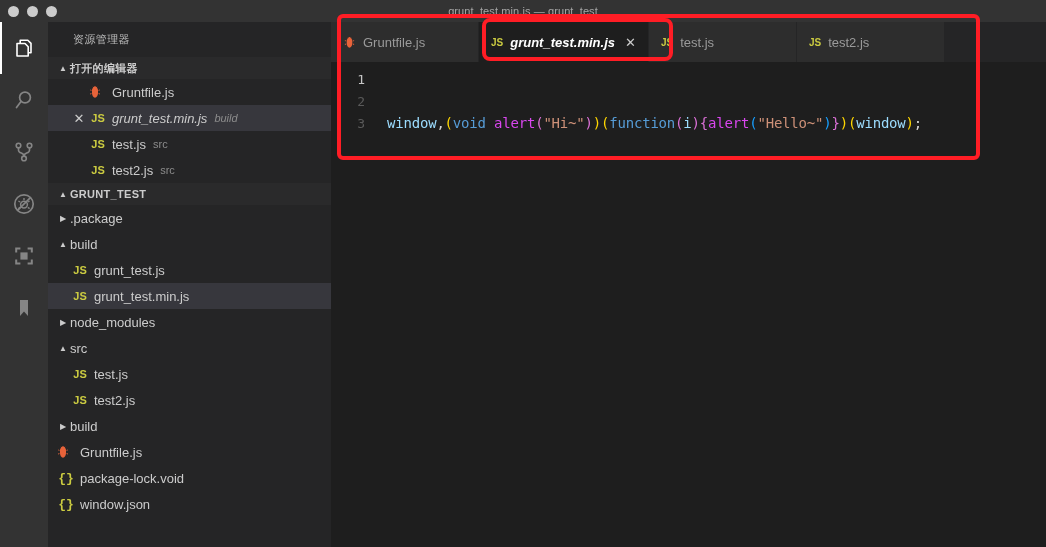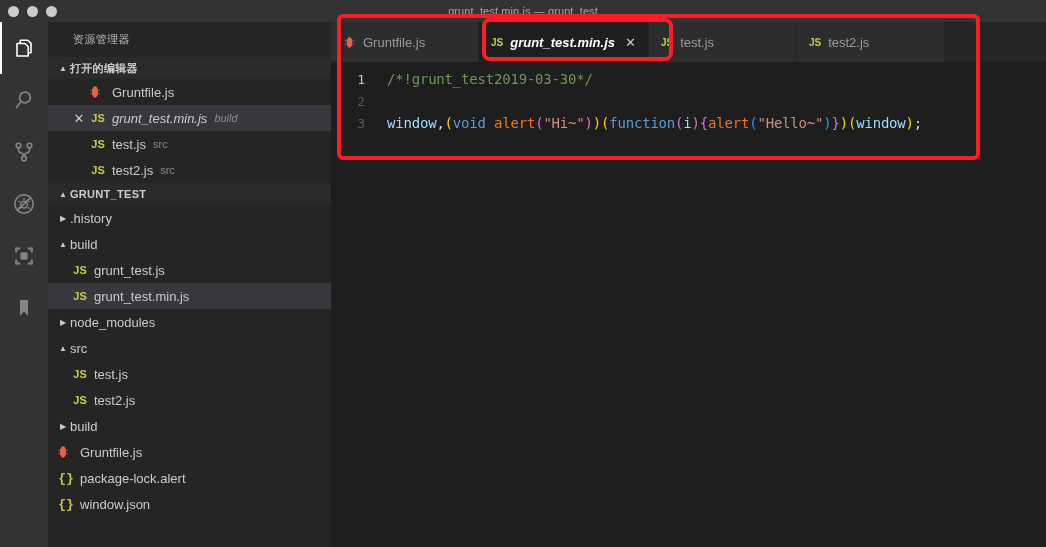--- a/index.html
+++ b/index.html
@@ -121,21 +121,21 @@
     color:#5a5a5a; font-size:13px; flex:0 0 56px;
     font-family:"DejaVu Sans Mono", monospace;
   }
   .ln.cur { color:#c6c6c6; }
   .code-text { white-space:pre; letter-spacing:-0.2px; }
 
   
   .tk-comment { color:#6a9955; }
   .tk-var     { color:#9cdcfe; }
   .tk-kw      { color:#569cd6; }
-  .tk-fn      { color:#f97316; }
+  .tk-fn      { color:#d946ef; }
   .tk-str     { color:#ce9178; }
   .tk-p1      { color:#ffd700; }
   .tk-p2      { color:#da70d6; }
   .tk-p3      { color:#179fff; }
   .tk-plain   { color:#d4d4d4; }
 
   
   .anno-outer {
     position:absolute; left:337px; top:14px; width:643px; height:146px;
     border:4px solid #ff1d25; border-radius:6px;
@@ -271,21 +271,21 @@
       <span class="desc plain">src</span>
     </div>
 
     <div class="section-header shaded">
       <span class="twisty">▲</span>
       <span>GRUNT_TEST</span>
     </div>
 
     <div class="row tree-row">
       <span class="twisty">▶</span>
-      <span class="label">.history</span>
+      <span class="label">.package</span>
     </div>
 
     <div class="row tree-row">
       <span class="twisty">▲</span>
       <span class="label">build</span>
     </div>
 
     <div class="row" style="padding-left:22px">
       <span class="ficon js">JS</span>
       <span class="label">grunt_test.js</span>
@@ -326,21 +326,21 @@
         <svg class="gbug" width="14" height="14" viewBox="0 0 14 14">
           <path fill="#e8633a" d="M7 1.2c-.7 0-1.2.5-1.5 1.1L4.7 1.5l.4 1.5C4.4 3.4 4 4.2 4 5.2v3c0 2 1.3 4.5 3 4.5s3-2.5 3-4.5v-3c0-1-.4-1.8-1.1-2.2l.4-1.5-.8.8C8.2 1.7 7.7 1.2 7 1.2z"></path>
           <path fill="#e8633a" d="M3.4 5.1 1.9 4.4l.3.9 1.2.6zM10.6 5.1l1.5-.7-.3.9-1.2.6zM3.4 8.1l-1.5.6.3.9 1.2-.6zM10.6 8.1l1.5.6-.3.9-1.2-.6z"></path>
         </svg>
       </span>
       <span class="label">Gruntfile.js</span>
     </div>
 
     <div class="row" style="padding-left:8px">
       <span class="ficon json">{}</span>
-      <span class="label">package-lock.alert</span>
+      <span class="label">package-lock.void</span>
     </div>
 
     <div class="row" style="padding-left:8px">
       <span class="ficon json">{}</span>
       <span class="label">window.json</span>
     </div>
 
   </div>
 
   <div class="editor">
@@ -372,21 +372,20 @@
         <span class="t-ico">JS</span>
         <span class="t-label">test2.js</span>
       </div>
 
     </div>
 
     <div class="code-area">
 
       <div class="code-line">
         <span class="ln cur">1</span>
-        <span class="code-text"><span class="tk-comment">/*!grunt_test2019-03-30*/</span></span>
       </div>
 
       <div class="code-line">
         <span class="ln">2</span>
         <span class="code-text"></span>
       </div>
 
       <div class="code-line">
         <span class="ln">3</span>
         <span class="code-text"><span class="tk-var">window</span><span class="tk-plain">,</span><span class="tk-p1">(</span><span class="tk-kw">void</span><span class="tk-plain"> </span><span class="tk-fn">alert</span><span class="tk-p2">(</span><span class="tk-str">"Hi~"</span><span class="tk-p2">)</span><span class="tk-p1">)</span><span class="tk-p1">(</span><span class="tk-kw">function</span><span class="tk-p2">(</span><span class="tk-var">i</span><span class="tk-p2">)</span><span class="tk-p2">{</span><span class="tk-fn">alert</span><span class="tk-p3">(</span><span class="tk-str">"Hello~"</span><span class="tk-p3">)</span><span class="tk-p2">}</span><span class="tk-p1">)</span><span class="tk-p1">(</span><span class="tk-var">window</span><span class="tk-p1">)</span><span class="tk-plain">;</span></span>

